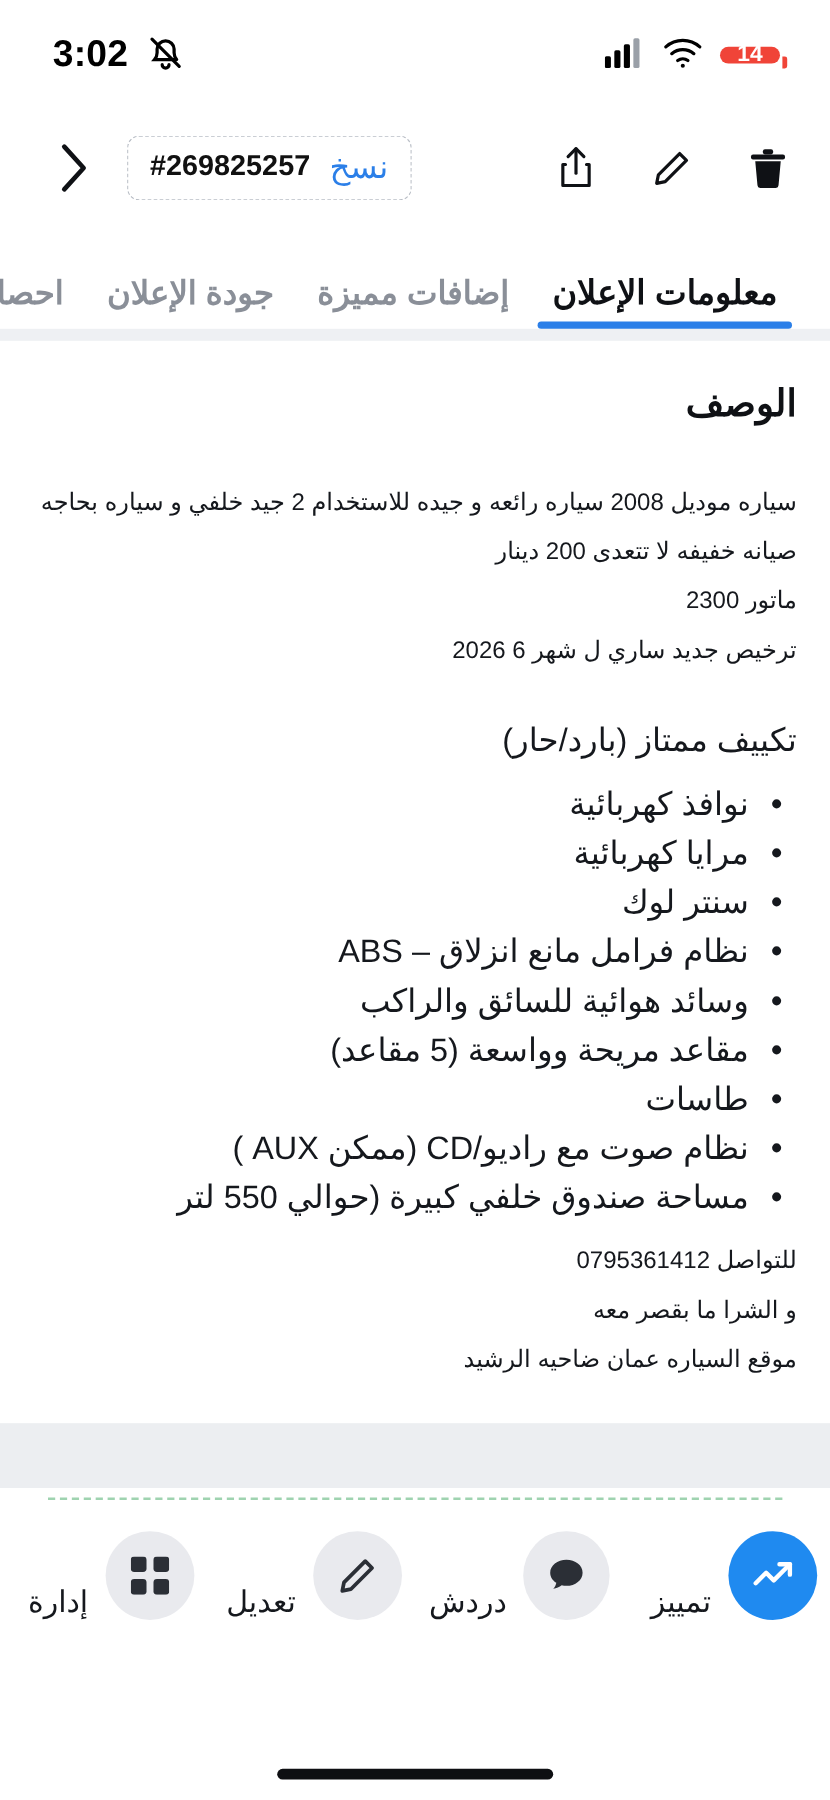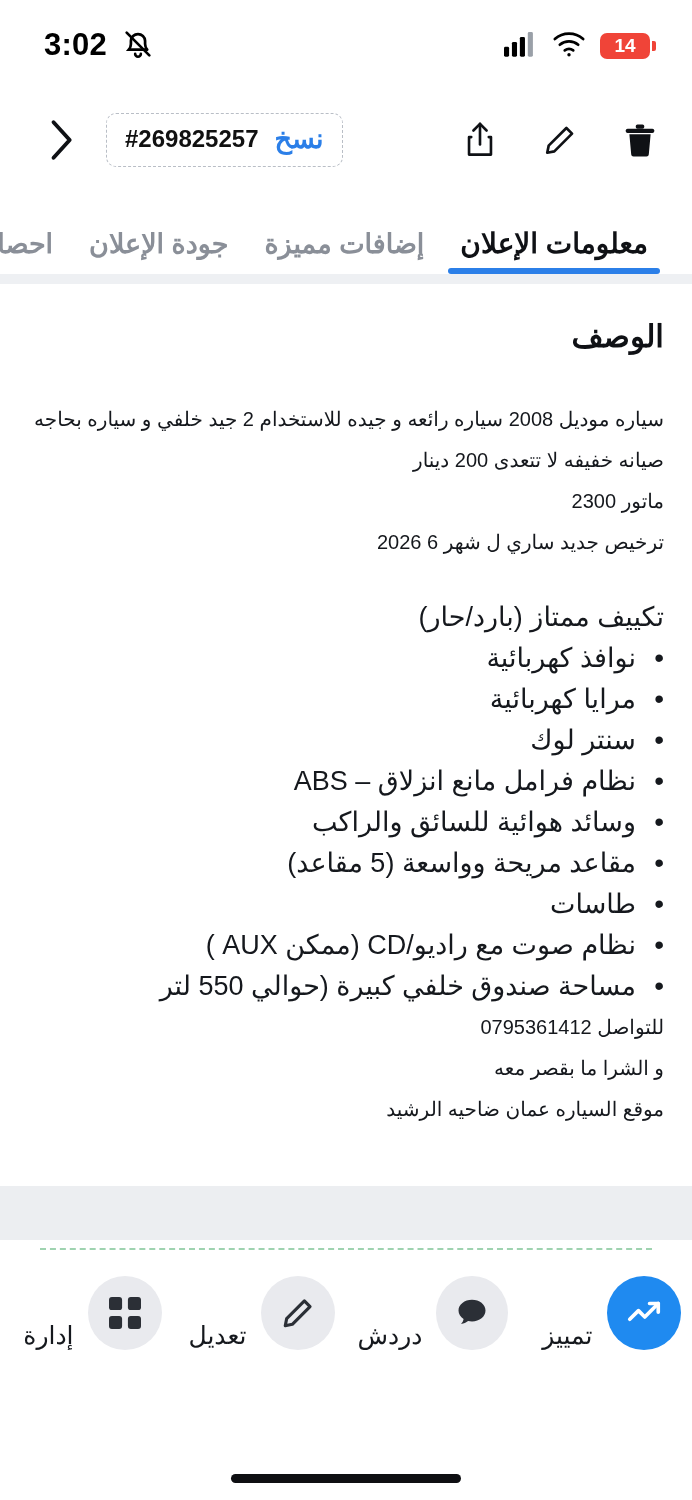--- a/index.html
+++ b/index.html
@@ -41,21 +41,21 @@
     color: #000;
   }
   .sb-right {
     display: flex;
     align-items: center;
     gap: 14px;
   }
   .battery {
     position: relative;
     width: 50px;
-    height: 26px;
+    height: 14px;
     border-radius: 7px;
     background: #f04438;
     display: flex;
     align-items: center;
     justify-content: center;
   }
   .battery::after {
     content: "";
     position: absolute;
     right: -6px;
@@ -101,21 +101,21 @@
     align-items: center;
     gap: 16px;
     border: 1.6px dashed #b9bec6;
     border-radius: 10px;
     padding: 9px 18px 11px 18px;
     direction: ltr;
   }
   .ad-chip .copy {
     color: #2b7fe8;
     font-size: 27px;
-    font-weight: 700;
+    font-weight: 400;
   }
   .ad-chip .num {
     color: #111;
     font-size: 24px;
     font-weight: 600;
     direction: ltr;
   }
   .chev {
     margin-left: 4px;
     width: 40px;
@@ -186,21 +186,21 @@
   }
   .desc .blank { height: 34px; }
   .feat-lead {
     font-size: 27px;
     line-height: 41px;
     color: #15181d;
     text-align: right;
   }
   ul.features {
     list-style: none;
-    margin: 0;
+    margin: 12px;
     padding: 0 28px 0 0;
   }
   ul.features li {
     font-size: 27px;
     line-height: 41px;
     color: #15181d;
     text-align: right;
     position: relative;
     padding-right: 0;
   }

